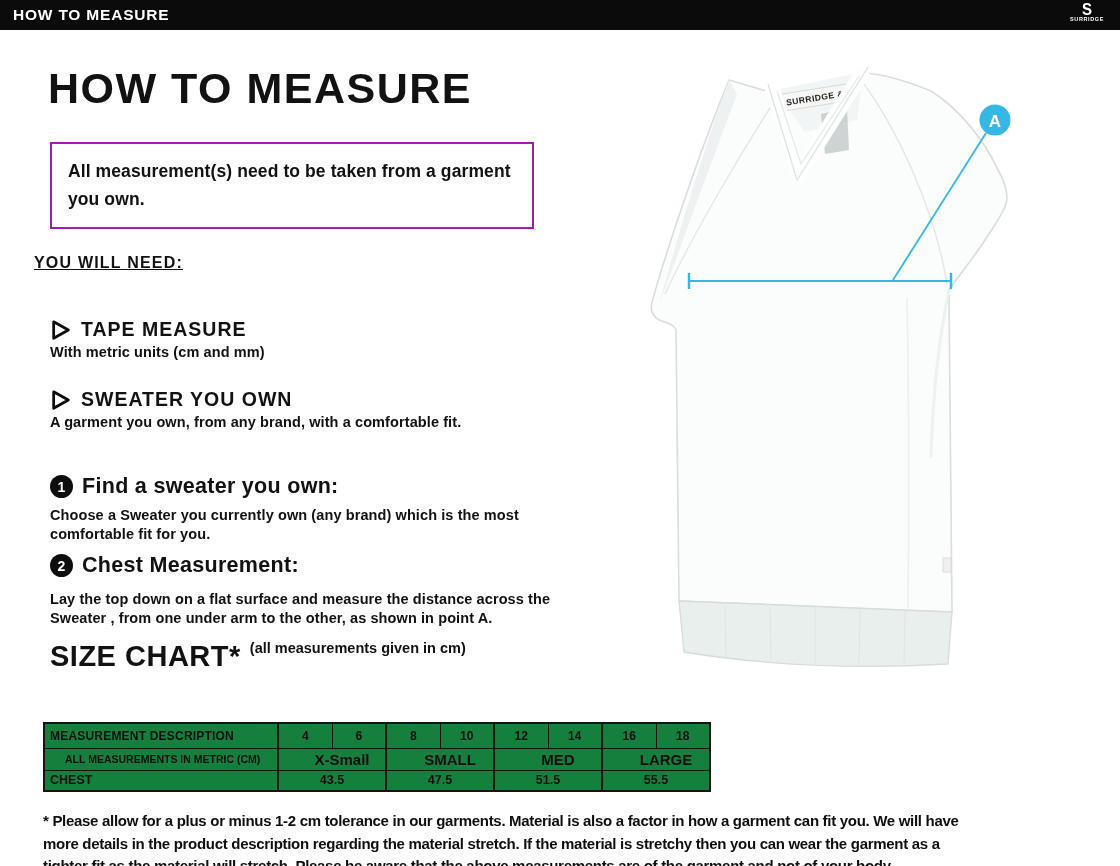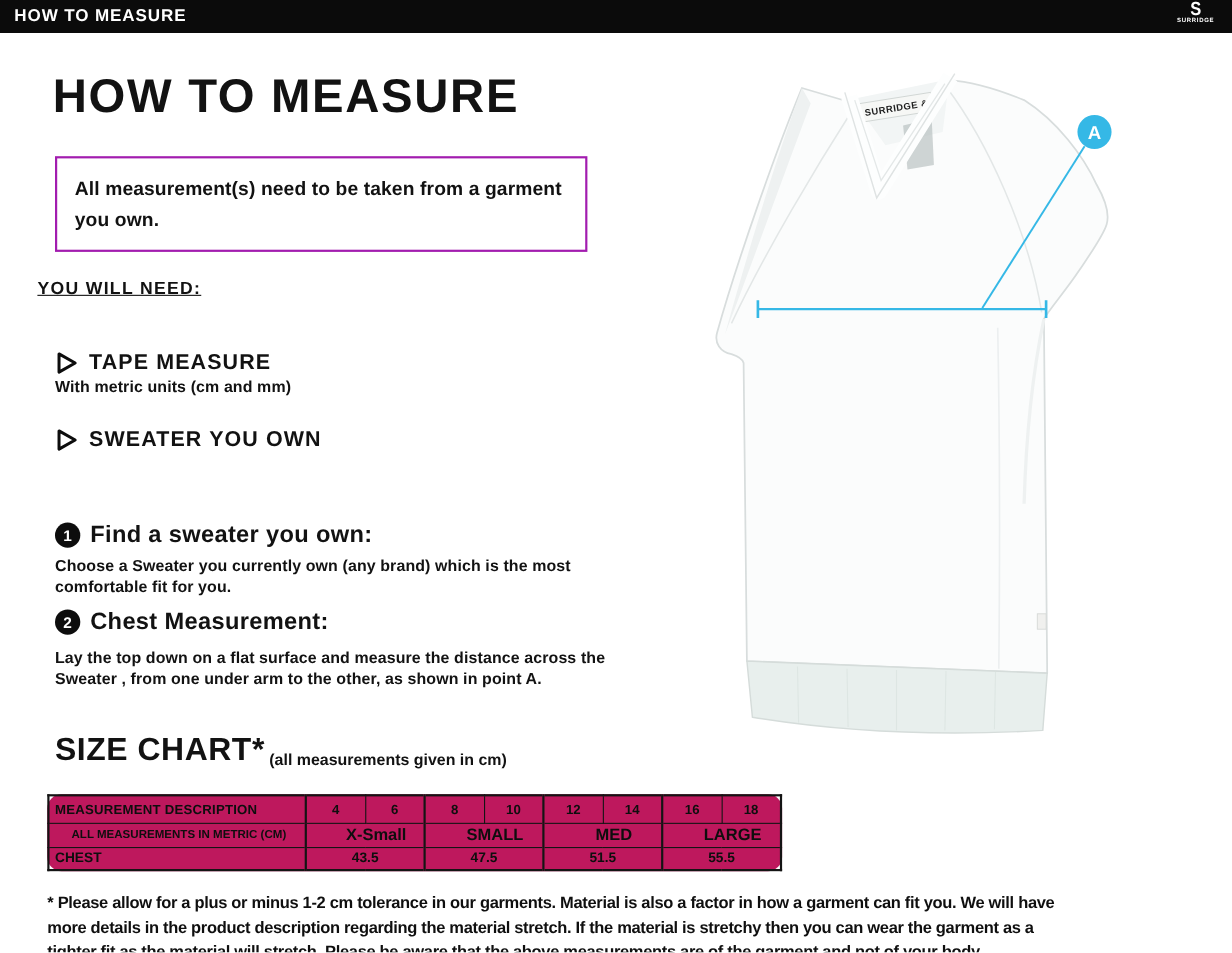--- a/index.html
+++ b/index.html
@@ -35,27 +35,27 @@
   .step-1 { top:474px; } .step-2 { top:553px; }
   .step-head { display:flex; align-items:center; gap:9px; }
   .step-badge { width:23px; height:23px; border-radius:50%; background:#0d0d0d; color:#fff;
                 font-size:14px; font-weight:800; display:flex; align-items:center; justify-content:center;
                 flex:0 0 auto; }
   .step-title { font-size:21.5px; font-weight:800; letter-spacing:0.3px; }
   .step-desc { margin-top:7px; font-size:14.5px; font-weight:700; line-height:1.3;
                letter-spacing:0.1px; width:525px; }
   .step-2 .step-desc { margin-top:12px; }
 
-  .size-chart-head { position:absolute; left:50px; top:666px; display:flex; align-items:flex-end; gap:4px; }
+  .size-chart-head { position:absolute; left:50px; top:640px; display:flex; align-items:flex-start; gap:9px; }
   .size-chart-title { font-size:29px; font-weight:900; letter-spacing:0.5px; }
   .size-chart-sub { font-size:14.5px; font-weight:700; }
 
   
   .size-table-wrap { position:absolute; left:43px; top:722px; }
-  table { border-collapse:collapse; table-layout:fixed; background:#be185d;border-radius:13px; }
+  table { border-collapse:collapse; table-layout:fixed; background:#15803d; }
   td { border:1px solid #141414; text-align:center; vertical-align:middle; padding:0;
        font-weight:700; color:#0e0e0e; }
   table { border:2px solid #141414; }
   .bL2 { border-left:2px solid #141414; }
   .desc-col { width:234px; text-align:left; padding-left:5px; }
   .r1 td { height:25px; font-size:12px; }
   .r2 td { height:22px;padding-left:20px; }
   .r3 td { height:21px; font-size:12.5px; }
   .cell-desc-header { font-size:15.5px; font-weight:800; letter-spacing:0.2px; }
   .cell-metric { font-size:10.5px; font-weight:800; }
@@ -100,20 +100,21 @@
     <div class="tool-desc">With metric units (cm and mm)</div>
   </div>
 
   <div class="tool tool-2">
     <div class="tool-head">
       <svg class="tri-icon" viewBox="0 0 24 24">
         <path d="M4 3 L20 12 L4 21 Z" fill="#ffffff" stroke="#0d0d0d" stroke-width="3" stroke-linejoin="round"></path>
       </svg>
       <span class="tool-label">SWEATER YOU OWN</span>
     </div>
+    <div class="tool-desc">A garment you own, from any brand, with a comfortable fit.</div>
   </div>
 
   <div class="step step-1">
     <div class="step-head">
       <span class="step-badge">1</span>
       <span class="step-title">Find a sweater you own:</span>
     </div>
     <div class="step-desc">Choose a Sweater you currently own (any brand) which is the most comfortable fit for you.</div>
   </div>
 

